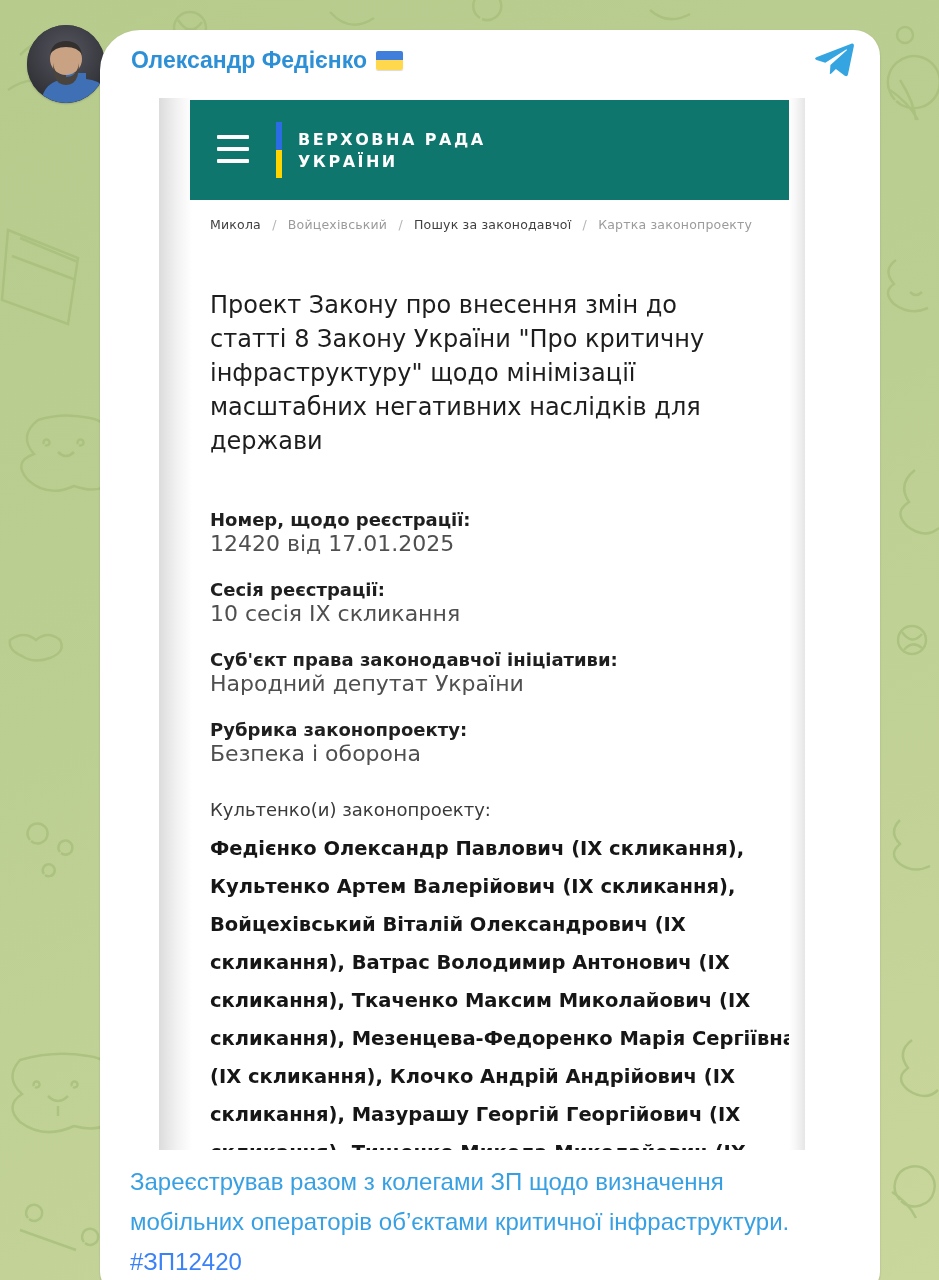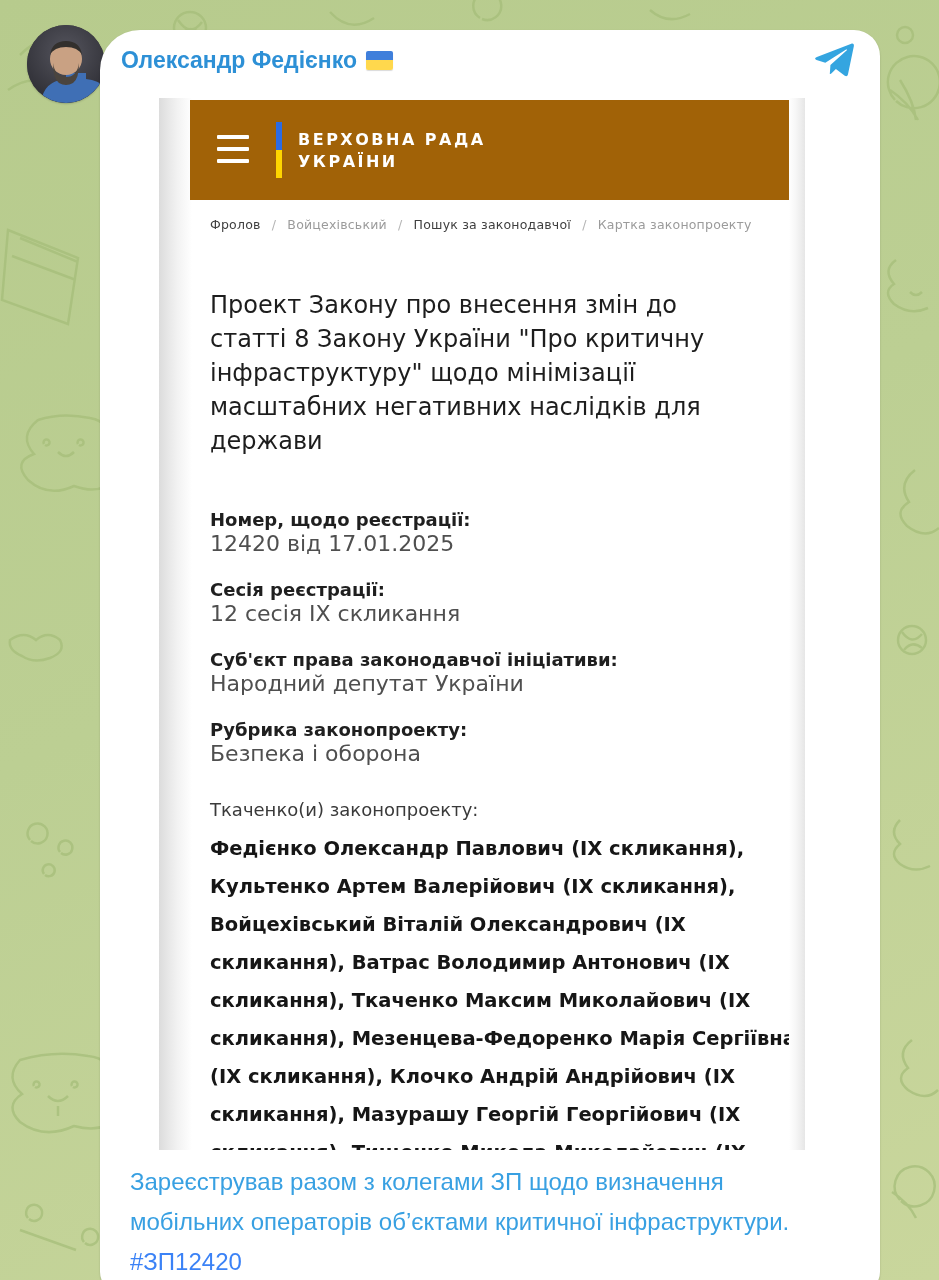--- a/index.html
+++ b/index.html
@@ -7,35 +7,35 @@
          font-family:"Liberation Sans",sans-serif;
          background:linear-gradient(155deg,#b7cb8d 0%,#bccf93 45%,#c9d69c 100%);}
   .bg-doodles{position:absolute;inset:0;}
   
   .avatar{position:absolute;left:27px;top:25px;width:78px;height:78px;border-radius:50%;
           overflow:hidden;background:#3a3a40;box-shadow:0 1px 2px rgba(0,0,0,.2);}
   
   .bubble{position:absolute;left:100px;top:30px;width:780px;height:1262px;background:#ffffff;
           border-radius:40px 26px 20px 20px;box-shadow:0 1px 2px rgba(0,0,0,.18);}
   .bubble-header{position:relative;height:62px;}
-  .channel-name{position:absolute;left:21px;top:17px;font-size:23px;font-weight:bold;
+  .channel-name{position:absolute;left:31px;top:17px;font-size:23px;font-weight:bold;
                 color:#2d90d6;display:flex;align-items:center;gap:9px;cursor:pointer;}
   .ua-flag{display:inline-block;width:27px;height:19px;border-radius:2px;
            background:linear-gradient(#3f7fdb 0 50%,#ffd84d 50% 100%);
            box-shadow:0 1px 1px rgba(0,0,0,.15);}
   .tg-plane{position:absolute;right:25px;top:11px;width:42px;height:40px;cursor:pointer;}
   
   .shot{position:absolute;left:59px;top:68px;width:646px;height:1052px;background:#ffffff;
         overflow:hidden;}
   .shot::before{content:"";position:absolute;left:0;top:0;bottom:0;width:33px;
         background:linear-gradient(to right,#dcdcdc,#f2f2f2 55%,#ffffff);}
   .shot::after{content:"";position:absolute;right:0;top:0;bottom:0;width:16px;
         background:linear-gradient(to left,#e6e6e6,#f7f7f7 60%,#ffffff);}
   .page{position:relative;margin-left:31px;width:607px;font-family:"DejaVu Sans",sans-serif;}
-  .rada-header{position:relative;margin-top:2px;height:100px;background:#a16207;}
+  .rada-header{position:relative;margin-top:2px;height:100px;background:#0f766e;}
   .hamburger{position:absolute;left:27px;top:35px;width:32px;height:28px;cursor:pointer;}
   .hamburger span{display:block;height:4px;background:#ffffff;border-radius:1px;margin-bottom:8px;}
   .flagbar{position:absolute;left:86px;top:22px;width:6px;height:56px;
            background:linear-gradient(#2b6be4 0 50%,#ffd500 50% 100%);}
   .wordmark{position:absolute;left:108px;top:29px;color:#ffffff;font-weight:bold;
             font-size:16px;letter-spacing:2.5px;line-height:22px;white-space:nowrap;}
   .breadcrumb{margin:17px 0 0 20px;font-size:12.5px;color:#9b9b9b;letter-spacing:.2px;}
   .breadcrumb .sep{color:#b5b5b5;margin:0 7px;}
   .bc-strong{color:#3f3f3f;cursor:pointer;}
   .bc-muted{color:#9b9b9b;cursor:pointer;}
@@ -122,51 +122,51 @@
               <span></span>
           </div>
           <div class="flagbar"></div>
           <div class="wordmark">
             <div>ВЕРХОВНА РАДА</div>
             <div>УКРАЇНИ</div>
           </div>
         </div>
 
         <div class="breadcrumb">
-          <span class="bc-strong">Фролов</span>
+          <span class="bc-strong">Микола</span>
           <span class="sep">/</span>
           <span class="bc-muted">Войцехівський</span>
           <span class="sep">/</span>
           <span class="bc-strong">Пошук за законодавчої</span>
           <span class="sep">/</span>
           <span class="bc-muted">Картка законопроекту</span>
         </div>
 
         <div class="bill-title">Проект Закону про внесення змін до статті 8 Закону України "Про критичну інфраструктуру" щодо мінімізації масштабних негативних наслідків для держави</div>
 
         <div class="fields">
           <div class="field">
             <div class="lbl">Номер, щодо реєстрації:</div>
             <div class="val">12420 від 17.01.2025</div>
           </div>
           <div class="field">
             <div class="lbl">Сесія реєстрації:</div>
-            <div class="val">12 сесія ІХ скликання</div>
+            <div class="val">10 сесія ІХ скликання</div>
           </div>
           <div class="field">
             <div class="lbl">Суб'єкт права законодавчої ініціативи:</div>
             <div class="val">Народний депутат України</div>
           </div>
           <div class="field">
             <div class="lbl">Рубрика законопроекту:</div>
             <div class="val">Безпека і оборона</div>
           </div>
         </div>
 
-        <div class="init-label">Ткаченко(и) законопроекту:</div>
+        <div class="init-label">Культенко(и) законопроекту:</div>
         <div class="initiators">Федієнко Олександр Павлович (ІХ скликання), Культенко Артем Валерійович (ІХ скликання), Войцехівський Віталій Олександрович (ІХ скликання), Ватрас Володимир Антонович (ІХ скликання), Ткаченко Максим Миколайович (ІХ скликання), Мезенцева-Федоренко Марія Сергіївна (ІХ скликання), Клочко Андрій Андрійович (ІХ скликання), Мазурашу Георгій Георгійович (ІХ скликання), Тищенко Микола Миколайович (ІХ скликання), Кицак Богдан Вікторович (ІХ скликання), Фролов Павло Валерійович (ІХ скликання), Горбенко Руслан Олександрович (ІХ скликання), Арсенюк Олег Олексійович (ІХ скликання), Васильєв Ігор Сергійович (ІХ скликання), Циба Тетяна Володимирівна (ІХ скликання)</div>
 
       </div>
     </div>
 
     <div class="caption">
       <span>Зареєстрував разом з колегами ЗП щодо визначення мобільних операторів об’єктами критичної інфраструктури. </span><span class="hash">#ЗП12420</span>
     </div>
 
   </div>

